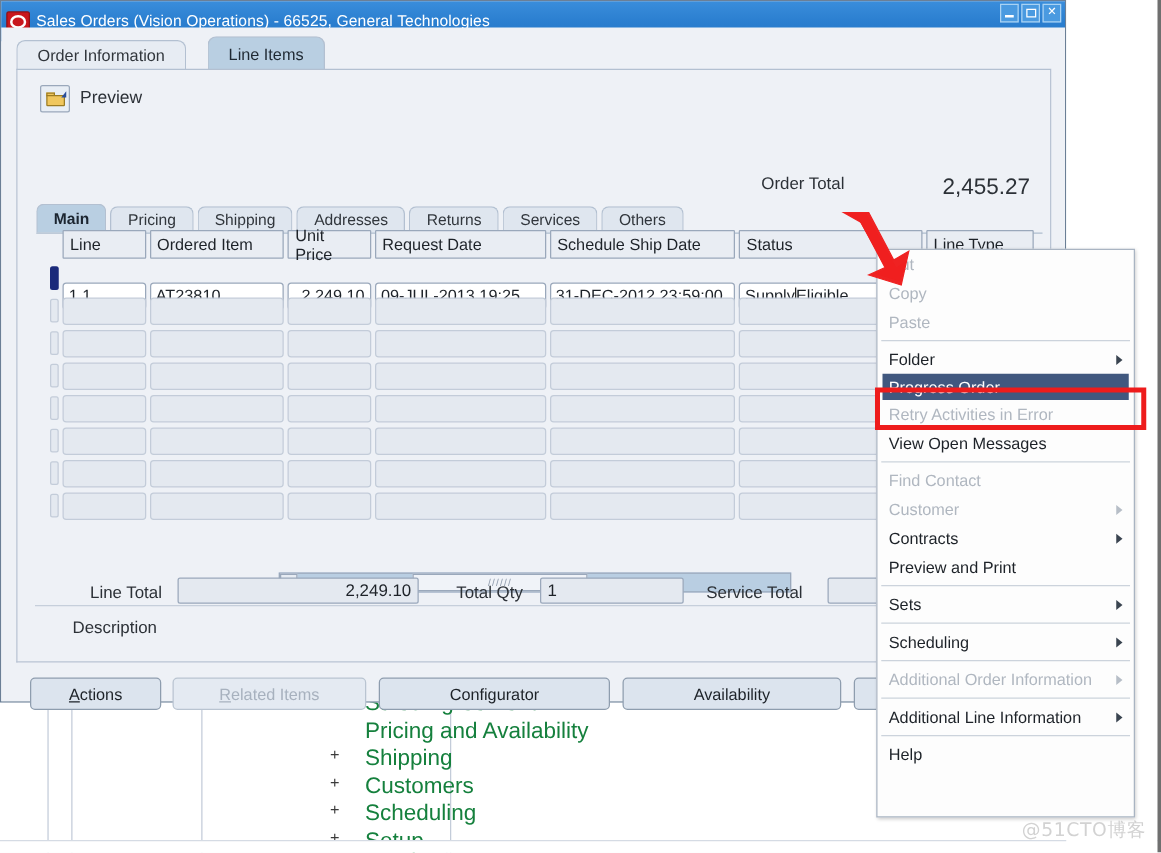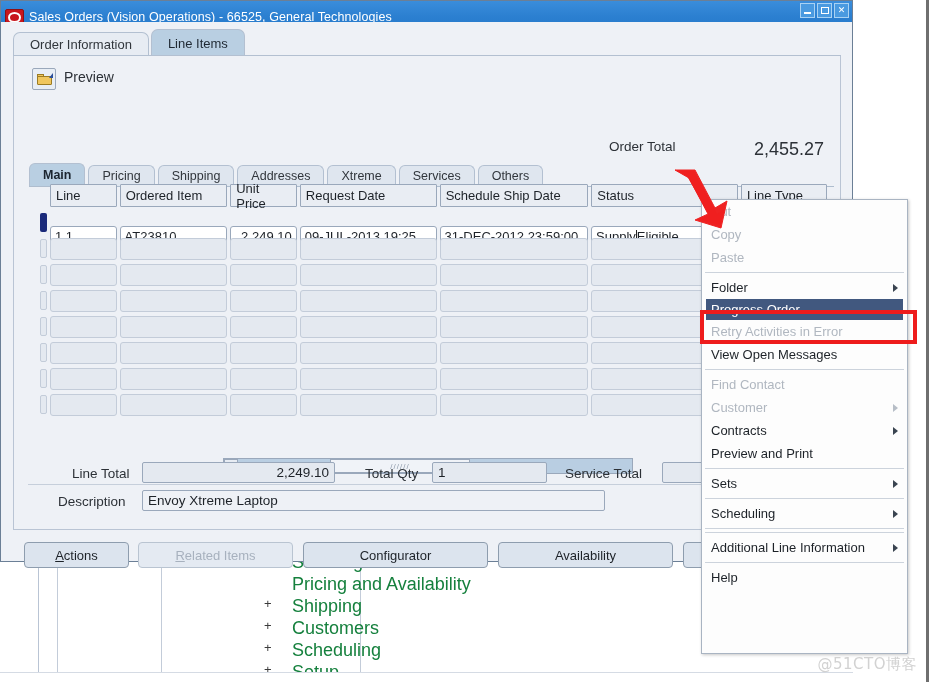--- a/index.html
+++ b/index.html
@@ -56,21 +56,21 @@
   .winbody { position:absolute; left:0; top:21px; right:0; bottom:0; background:#eef1f6; }
 
   
   .toptabs { position:absolute; left:12px; top:9px; height:25px; display:flex; align-items:flex-end; }
   .toptab {
     height:24px; padding:0 16px; display:flex; align-items:center;
     font-size:13px; color:#31363c; background:#e7ecf3;
     border:1px solid #b3c0d1; border-bottom:none;
     border-radius:7px 7px 0 0; margin-right:2px; box-sizing:border-box;
   }
-  .toptab.active { background:#b9cfe2; color:#1f2933; font-weight:bold; height:27px; font-weight:normal;}
+  .toptab.active { background:#b9cfe2; color:#1f2933; font-weight:bold; height:27px; font-weight:normal;margin-left:15px;}
   .toptab-underline { position:absolute; left:12px; top:33px; width:828px; height:1px; background:#b3c0d1; }
 
   
   .panel {
     position:absolute; left:12px; top:34px; width:828px; height:474px;
     background:#eef1f6; border:1px solid #b9c4d4; border-top:none; box-sizing:border-box;
   }
 
   .folder-icon {
     position:absolute; left:18px; top:12px; width:22px; height:20px;
@@ -252,21 +252,21 @@
         <div class="owner-name">Preview</div>
 
         <div class="order-total-lbl">Order Total</div>
         <div class="order-total-val">2,455.27</div>
 
         <div class="subtabs">
           <div class="subtab active">Main</div>
           <div class="subtab">Pricing</div>
           <div class="subtab">Shipping</div>
           <div class="subtab">Addresses</div>
-          <div class="subtab">Xtreme</div>
+          <div class="subtab">Returns</div>
           <div class="subtab">Services</div>
           <div class="subtab">Others</div>
         </div>
         <div class="subtab-underline"></div>
 
         <div class="grid">
           <div class="grid-head">
             <div style="width:10px;flex:0 0 auto"></div>
             <div class="gh" style="width:68px">Line</div>
             <div class="gh" style="width:110px">Ordered Item</div>
@@ -391,21 +391,20 @@
         <div class="f-label" style="left:58px;  top:410px;">Line Total</div>
         <div class="f-input num" style="left:128px; top:406px; width:193px;">2,249.10</div>
 
         <div class="f-label" style="left:351px; top:410px;">Total Qty</div>
         <div class="f-input" style="left:418px; top:406px; width:115px;">1</div>
 
         <div class="f-label" style="left:551px; top:410px;">Service Total</div>
         <div class="f-input num" style="left:648px; top:406px; width:160px;"></div>
 
         <div class="f-label" style="left:44px;  top:438px;">Description</div>
-        <div class="f-input" style="left:128px; top:434px; width:463px; background:#eef1f6;">Envoy Xtreme Laptop</div>
 
         <div class="panel-sep"></div>
       </div>
 
       <div class="btnrow">
         <div class="btn" style="left:11px;  width:105px;">
             <span><u>A</u>ctions</span>
           </div>
         <div class="btn disabled" style="left:125px; width:155px;">
             <span><u>R</u>elated Items</span>
@@ -458,20 +457,24 @@
     <div class="mi">
         <span>Sets</span>
         <span class="subarrow"></span>
       </div>
     <div class="msep"></div>
     <div class="mi">
         <span>Scheduling</span>
         <span class="subarrow"></span>
       </div>
     <div class="msep"></div>
+    <div class="mi disabled">
+        <span>Additional Order Information</span>
+        <span class="subarrow"></span>
+      </div>
     <div class="msep"></div>
     <div class="mi">
         <span>Additional Line Information</span>
         <span class="subarrow"></span>
       </div>
     <div class="msep"></div>
     <div class="mi">Help</div>
   </div>
 
   <div class="redbox"></div>

